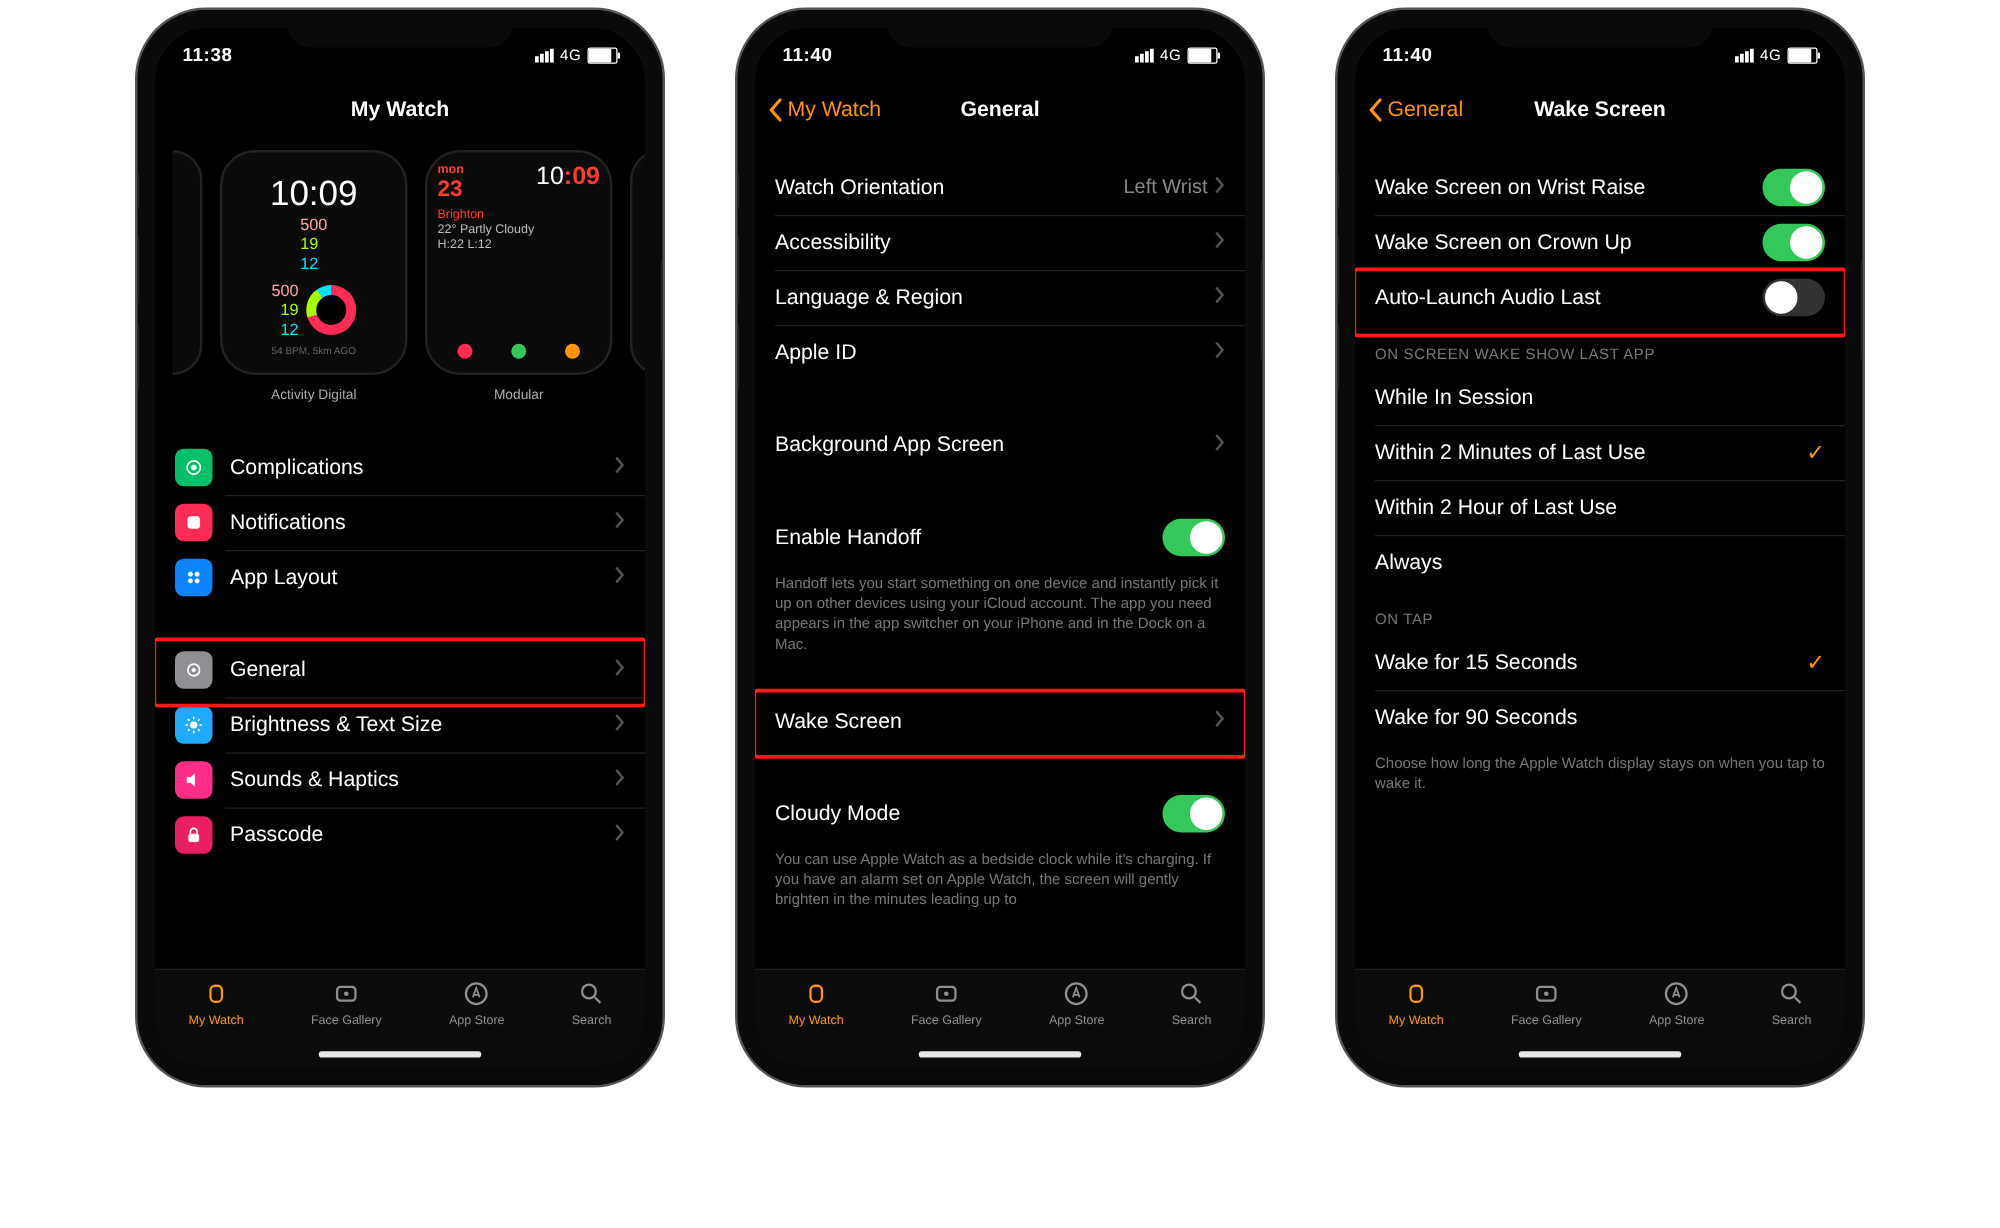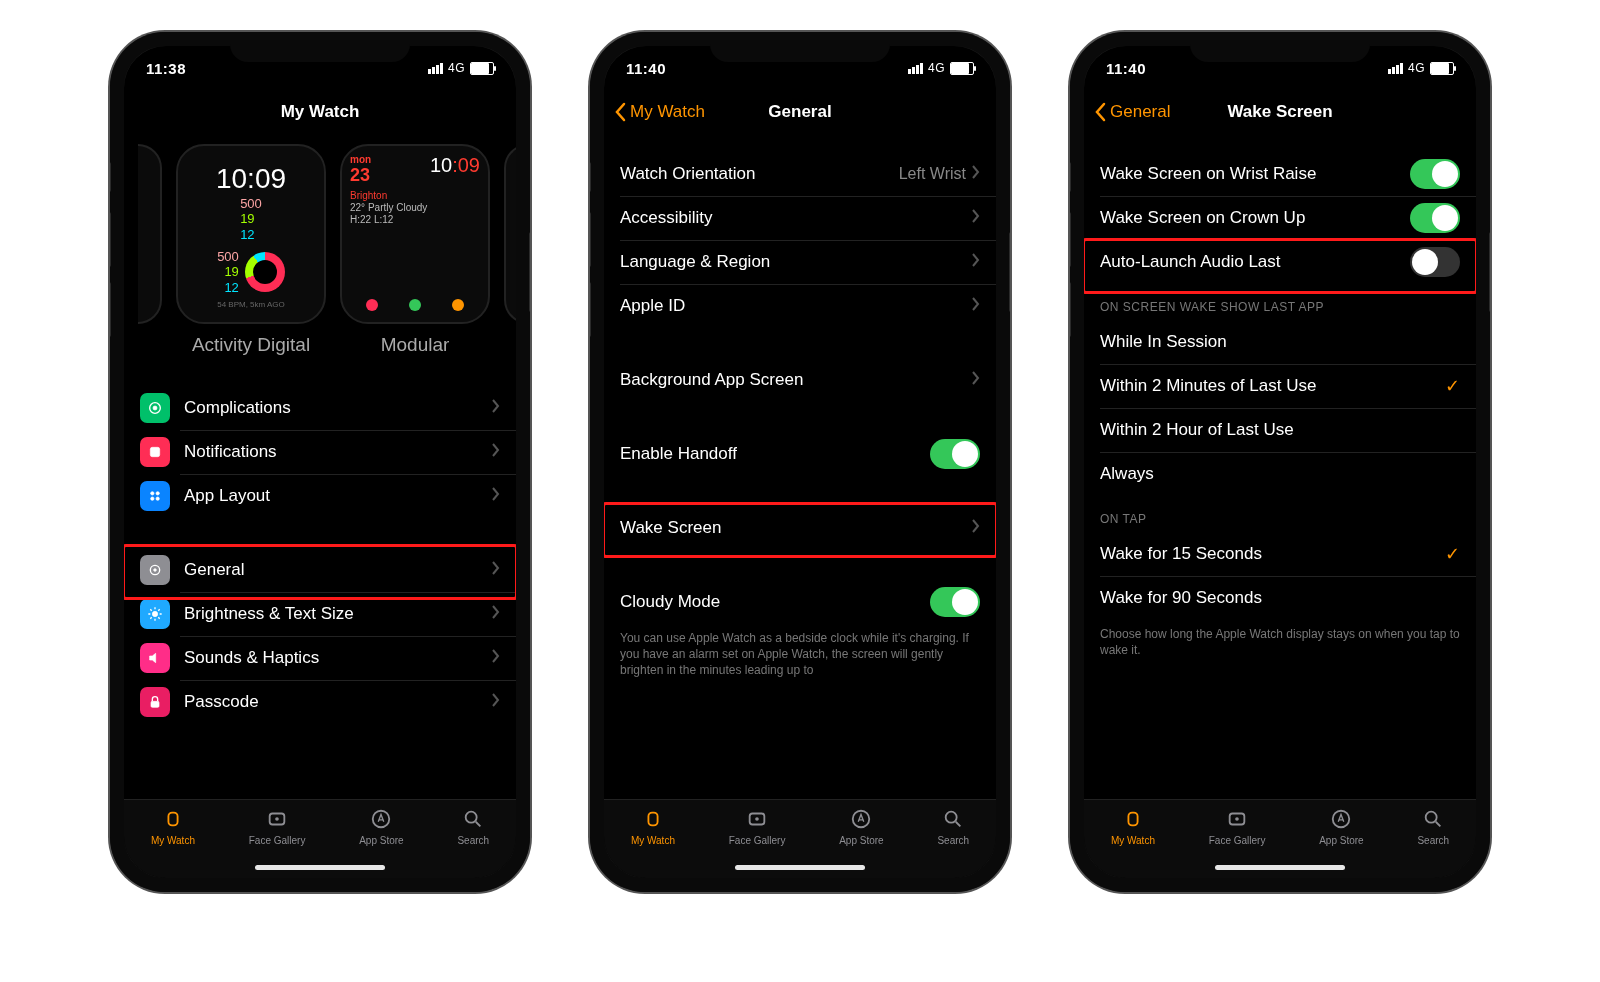--- a/index.html
+++ b/index.html
@@ -1,16 +1,16 @@
 <!DOCTYPE html>
 <html><head>
 <meta charset="utf-8">
 <style>
  html,body{margin:0;padding:0;background:#fff;font-family:-apple-system,Helvetica,Arial,sans-serif;width:1600px;height:982px;}
- .stage{display:flex;gap:60px;justify-content:center;align-items:flex-start;padding:32px;}
+ .stage{display:flex;gap:60px;justify-content:center;align-items:flex-start;padding:8px;}
  
  .phone{width:420px;height:860px;background:#1a1a1a;border-radius:55px;box-shadow:0 0 0 2px #555, inset 0 0 0 14px #0a0a0a;position:relative;overflow:hidden;}
  .screen{position:absolute;left:14px;right:14px;top:14px;bottom:14px;background:#000;border-radius:42px;overflow:hidden;color:#fff;}
  .notch{position:absolute;top:0;left:50%;transform:translateX(-50%);width:180px;height:30px;background:#0a0a0a;border-bottom-left-radius:18px;border-bottom-right-radius:18px;z-index:20;}
  .side-btn{position:absolute;background:#2b2b2b;border-radius:4px;}
  .btn-left{left:-3px;width:4px;}
  .btn-right{right:-3px;width:4px;}
  
  .statusbar{display:flex;justify-content:space-between;align-items:center;height:44px;padding:0 22px;font-size:15px;font-weight:600;letter-spacing:0.5px;}
  .statusbar .right{display:flex;align-items:center;gap:5px;font-size:12px;font-weight:500;}
@@ -23,35 +23,35 @@
  
  .navhdr{height:44px;display:flex;align-items:center;justify-content:center;position:relative;font-size:17px;font-weight:600;}
  .navhdr .back{position:absolute;left:10px;display:flex;align-items:center;color:#ff9500;font-weight:400;font-size:17px;cursor:pointer;}
  .navhdr .back svg{width:12px;height:20px;margin-right:4px;}
  
  .faces{display:flex;gap:14px;padding:10px 14px 0;overflow:hidden;}
  .facecol{display:flex;flex-direction:column;align-items:center;min-width:150px;}
  .facecol.partial{min-width:24px;}
  .watchface{width:150px;height:180px;background:#0b0b0b;border:2px solid #222;border-radius:28px;display:flex;flex-direction:column;align-items:center;justify-content:center;font-size:10px;color:#888;position:relative;padding:8px;box-sizing:border-box;}
  .watchface.partial{width:24px;border-radius:0 28px 28px 0;border-left:none;}
- .facecol .label{font-size:19px;color:#aaa;margin-top:10px;font-weight:400;}
+ .facecol .label{font-size:11px;color:#aaa;margin-top:10px;font-weight:400;}
  
  .af-time{font-size:28px;font-weight:200;color:#fff;line-height:1;margin-top:6px;}
  .af-nums{font-size:13px;font-weight:500;line-height:1.2;margin:3px 0;}
  .af-nums span{display:block;}
  .c-red{color:#fca5a5;} .c-grn{color:#a4ff00;} .c-cyn{color:#00e5ff;}
  .af-ring{width:40px;height:40px;border-radius:50%;background:conic-gradient(#ff2d55 0 70%, #a4ff00 70% 90%, #00e5ff 90% 100%);position:relative;margin:2px 0;}
  .af-ring::after{content:'';position:absolute;inset:8px;background:#000;border-radius:50%;}
  .af-btext{font-size:8px;color:#666;margin-top:2px;}
  
  .mod{width:100%;height:100%;display:grid;grid-template-rows:auto 1fr auto;gap:4px;font-size:9px;color:#888;}
  .mod .r1{display:flex;justify-content:space-between;font-size:10px;}
  .mod .r1 .d{color:#ff3b30;font-weight:600;}
  .mod .r1 .t{font-size:20px;color:#fff;font-weight:300;}
- .mod .r1 .t b{color:#ff3b30;font-weight:400;}
+ .mod .r1 .t b{color:#ff3b30;font-weight:700;}
  .mod .r2{font-size:10px;color:#bbb;line-height:1.2;}
  .mod .r2 .place{color:#ff3b30;}
  .mod .r3{display:flex;justify-content:space-around;}
  .mod .r3 i{width:18px;height:18px;display:flex;align-items:center;justify-content:center;}
  .dot-red{width:12px;height:12px;border-radius:50%;background:#ff2d55;}
  .dot-grn{width:12px;height:12px;border-radius:50%;background:#34c759;}
  .dot-org{width:12px;height:12px;border-radius:50%;background:#ff9500;}
  
  .section{margin-top:30px;}
  .section.tight{margin-top:18px;}
@@ -371,20 +371,21 @@
                 </svg></span>
   </div>
           </div>
         <div class="section">
           <div class="row noicon">
             <span class="txt">Enable Handoff</span>
             <span class="switch on">
                 <i></i>
               </span>
           </div>
+          <div class="footer-text">Handoff lets you start something on one device and instantly pick it up on other devices using your iCloud account. The app you need appears in the app switcher on your iPhone and in the Dock on a Mac.</div>
         </div>
         <div class="section" style="position:relative;">
           <div class="row noicon">
             <span class="txt">Wake Screen</span>
             <span class="chev"><svg viewBox="0 0 8 14">
                   <path d="M1 1l5 6-5 6" stroke="#555" stroke-width="2" fill="none"></path>
                 </svg></span>
           </div>
           <div class="hl" style="left:-2px;right:-2px;top:-4px;height:50px;"></div>
         </div>

